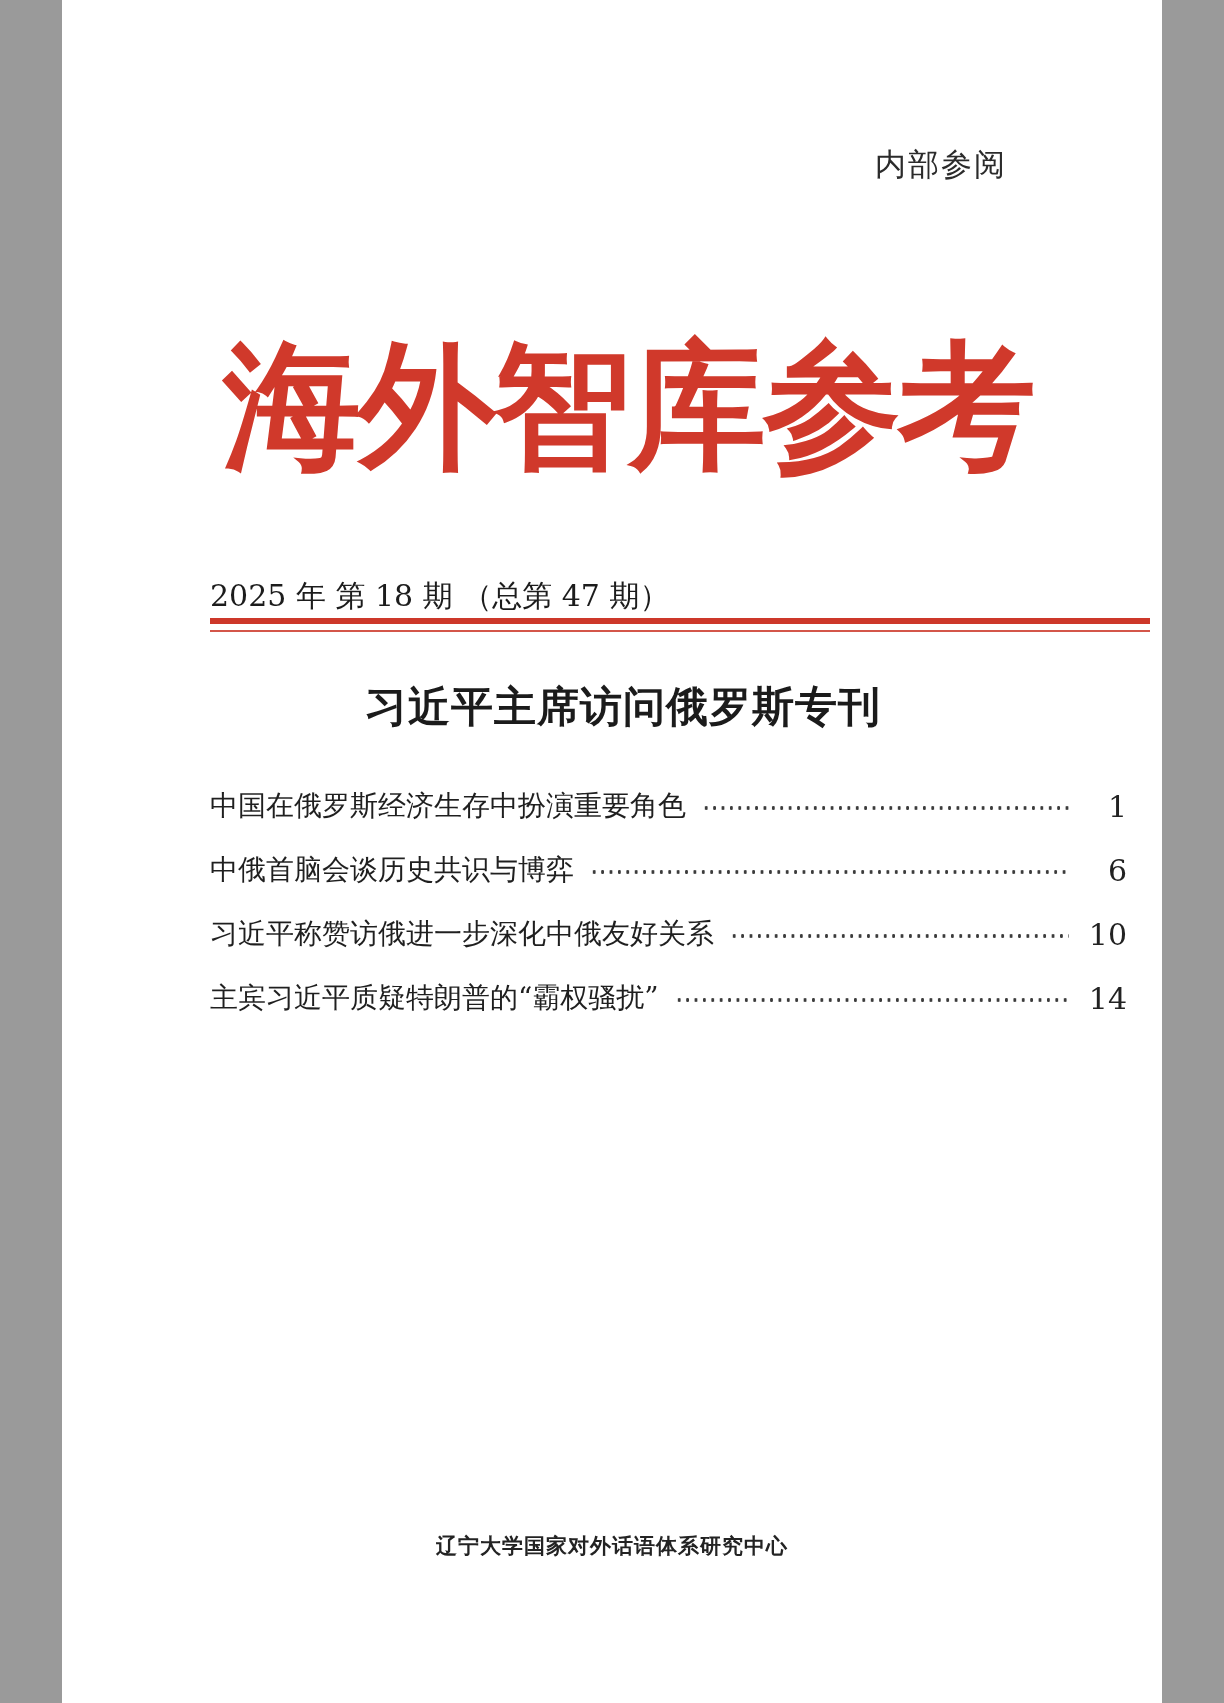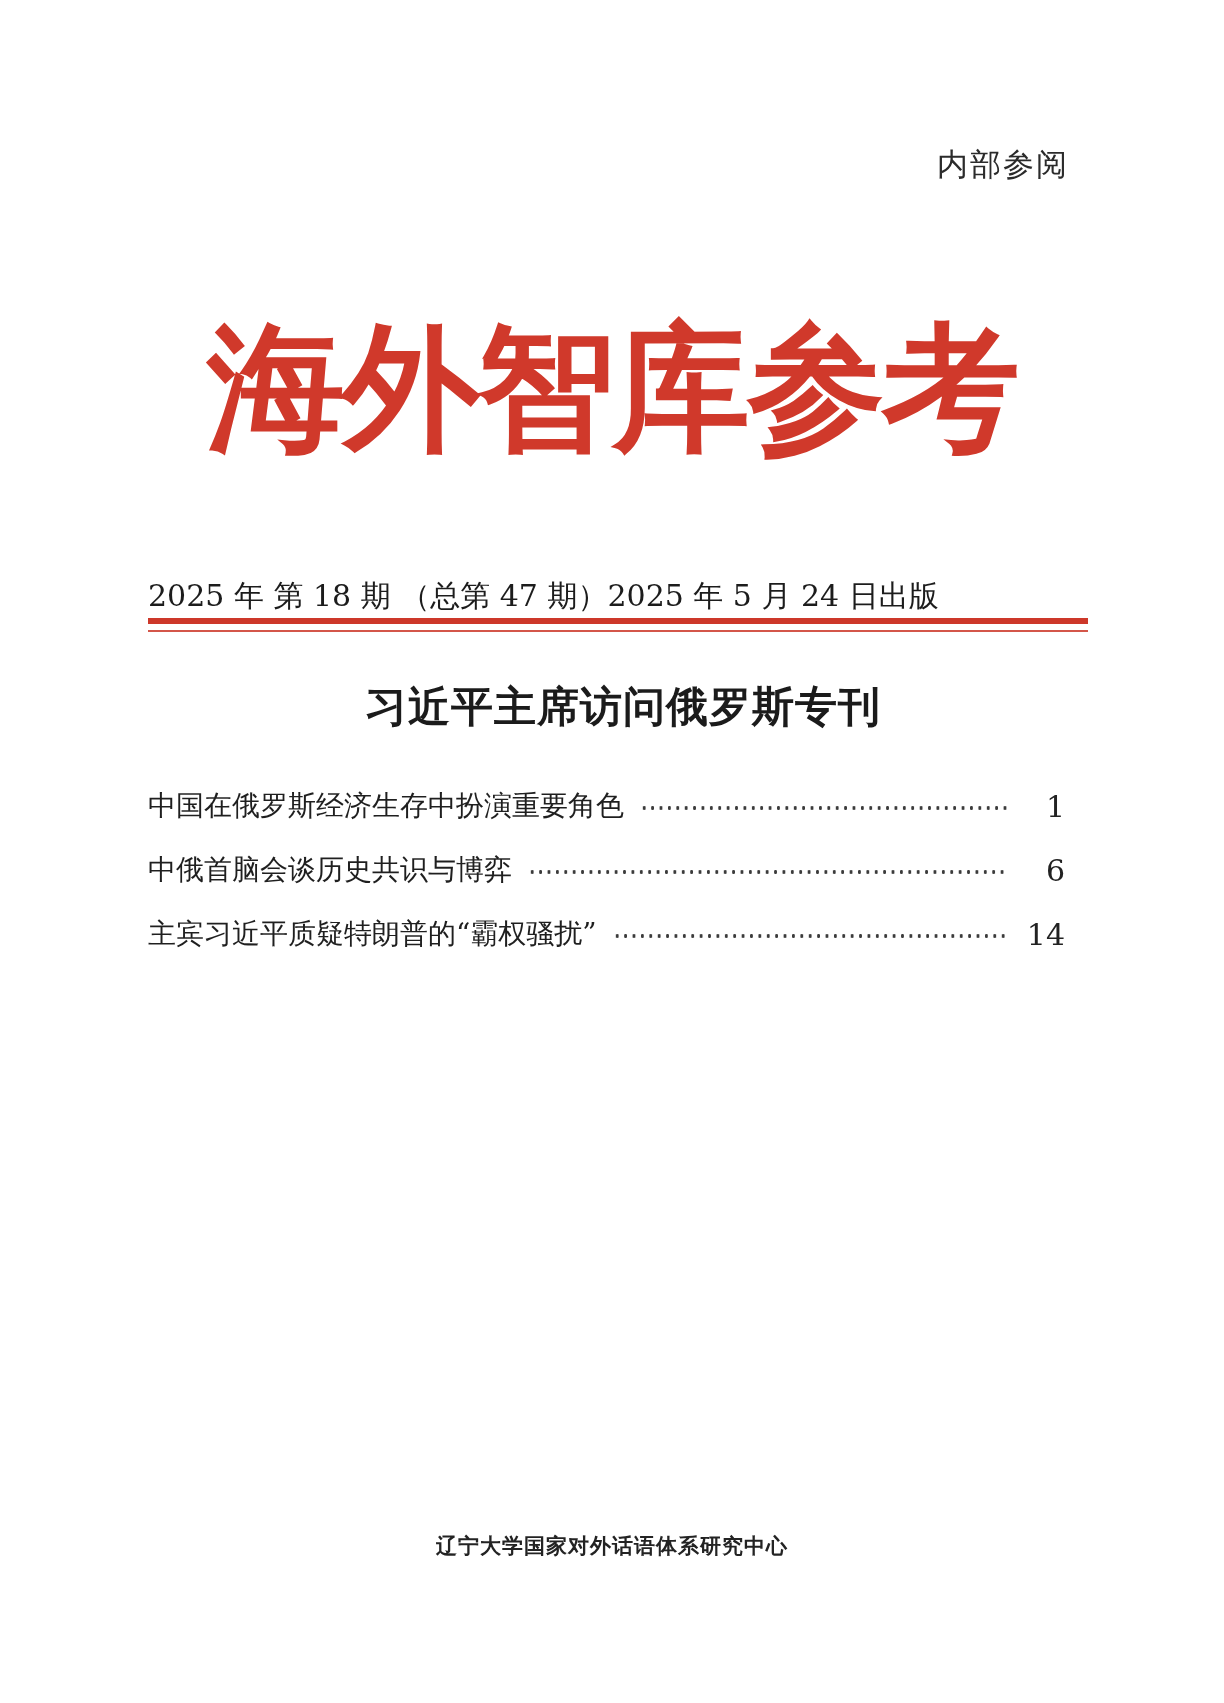--- a/index.html
+++ b/index.html
@@ -1,18 +1,18 @@
 <!DOCTYPE html>
 <html><head>
 <meta charset="utf-8">
 <style>
   html, body { margin: 0; padding: 0; background: #9a9a9a; }
   .page {
     position: relative;
-    width: 1224px;
+    width: 1100px;
     height: 1703px;
     margin: 0 auto;
     background: #ffffff;
     overflow: hidden;
     font-family: "DejaVu Serif", "Liberation Serif", serif;
     color: #1f1f1f;
   }
   .classification {
     position: absolute;
     top: 144px;
@@ -20,28 +20,28 @@
     font-size: 31px;
     letter-spacing: 2px;
     color: #2b2b2b;
     font-family: "DejaVu Serif", "Liberation Serif", serif;
   }
   .masthead {
     position: absolute;
     top: 318px;
     left: 0;
     width: 100%;
-    margin: 0;
+    margin: 16px;
     text-align: center;
     font-size: 138px;
     line-height: 1.05;
     font-weight: bold;
     letter-spacing: -3px;
     color: #d0392b;
-    font-family: Liberation Serif, serif;
+    font-family: Liberation Sans, sans-serif;
   }
   .issue-row {
     position: absolute;
     top: 576px;
     left: 148px;
     width: 917px;
     display: flex;
     justify-content: flex-start;
     align-items: baseline;
     font-size: 30px;
@@ -126,41 +126,45 @@
 <body>
 
 <div class="page">
 
   <div class="classification">内部参阅</div>
 
   <h1 class="masthead">海外智库参考</h1>
 
   <div class="issue-row">
     <span>2025 年 第 18 期 （总第 47 期）</span>
-    <span>2025 年 5 月 24 日出版</span>
   </div>
 
   <div class="rule-thick"></div>
   <div class="rule-thin"></div>
 
   <h2 class="special-title">习近平主席访问俄罗斯专刊</h2>
 
   <ul class="toc" id="toc-list">
     <li class="toc-row">
       <span class="toc-title">中国在俄罗斯经济生存中扮演重要角色</span>
       <span class="toc-leader"></span>
       <span class="toc-page">1</span>
     </li>
 
     <li class="toc-row">
       <span class="toc-title">中俄首脑会谈历史共识与博弈</span>
       <span class="toc-leader"></span>
       <span class="toc-page">6</span>
     </li>
 
+    <li class="toc-row">
+      <span class="toc-title">习近平称赞访俄进一步深化中俄友好关系</span>
+      <span class="toc-leader"></span>
+      <span class="toc-page">10</span>
+    </li>
 
     <li class="toc-row">
       <span class="toc-title">主宾习近平质疑特朗普的“霸权骚扰”</span>
       <span class="toc-leader"></span>
       <span class="toc-page">14</span>
     </li>
 
   </ul>
 
   <div class="publisher">辽宁大学国家对外话语体系研究中心</div>

